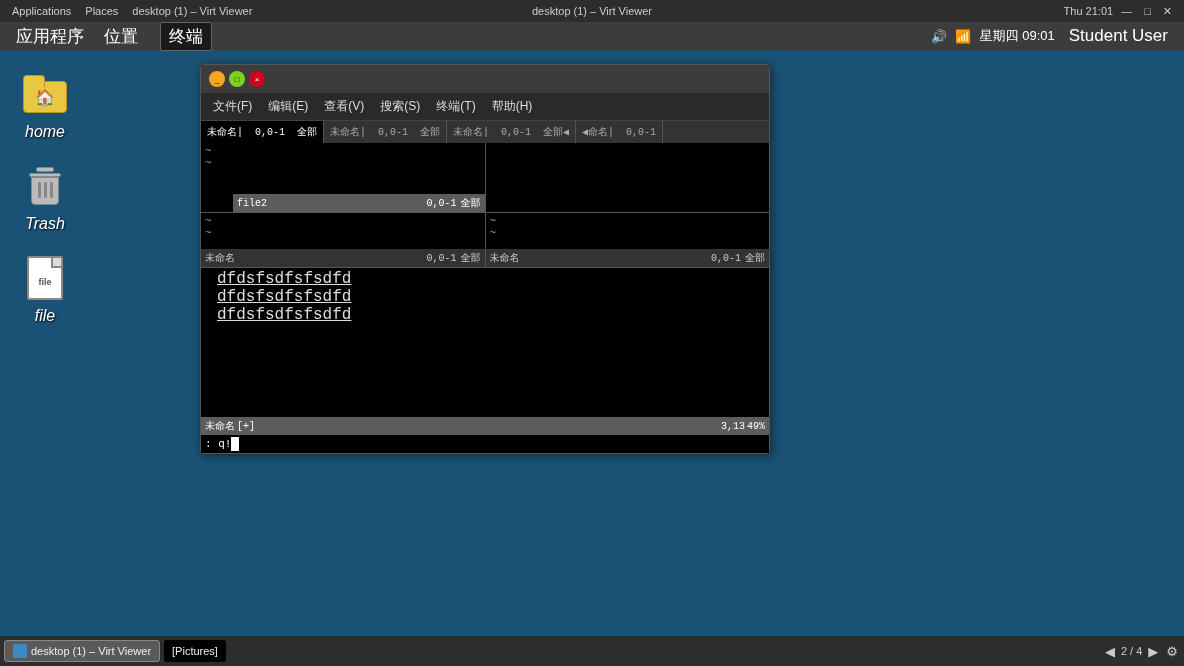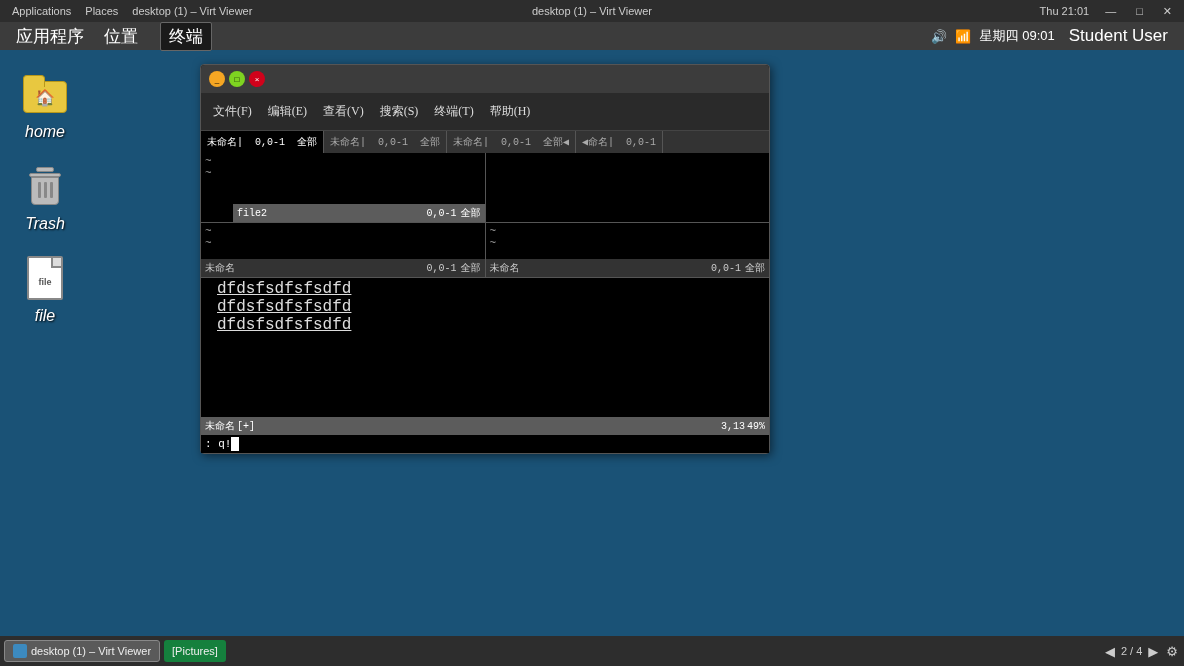--- a/index.html
+++ b/index.html
@@ -34,21 +34,21 @@
     .os-topbar-center {
       position: absolute;
       left: 50%;
       transform: translateX(-50%);
       color: #ccc;
       font-size: 11px;
     }
     .os-topbar-right {
       display: flex;
       align-items: center;
-      gap: 12px;
+      gap: 4px;
     }
     .os-btn {
       background: none;
       border: none;
       color: #ccc;
       font-size: 11px;
       cursor: pointer;
       padding: 1px 4px;
     }
 
@@ -179,29 +179,28 @@
       align-items: center;
       justify-content: center;
       font-size: 8px;
       color: #000;
     }
     .wm-minimize { background: #f5a623; }
     .wm-maximize { background: #7ed321; }
     .wm-close { background: #d0021b; color: #fff; }
 
     .terminal-menubar {
-      height: 38px;
+      height: 28px;
       background: #2a2a2a;
       display: flex;
       align-items: center;
       padding: 0 6px;
       gap: 4px;
       border-bottom: 1px solid #444;
       flex-shrink: 0;
-      font-family: Liberation Serif, serif;
     }
     .terminal-menu-item {
       color: #ddd;
       font-size: 12px;
       padding: 2px 6px;
       cursor: pointer;
       border-radius: 2px;
     }
 
     .terminal-body {
@@ -276,21 +275,21 @@
       align-items: center;
       padding: 0 4px;
       gap: 4px;
       z-index: 50;
     }
     .taskbar-item {
       display: flex;
       align-items: center;
       gap: 4px;
       padding: 2px 8px;
-      background: #15803d;
+      background: #000000;
       border-radius: 3px;
       color: #eee;
       font-size: 11px;
       cursor: pointer;
       height: 22px;
     }
     .taskbar-item.active { background: #5a5a5a; border: 1px solid #888; }
     .taskbar-dot {
       width: 14px;
       height: 14px;

